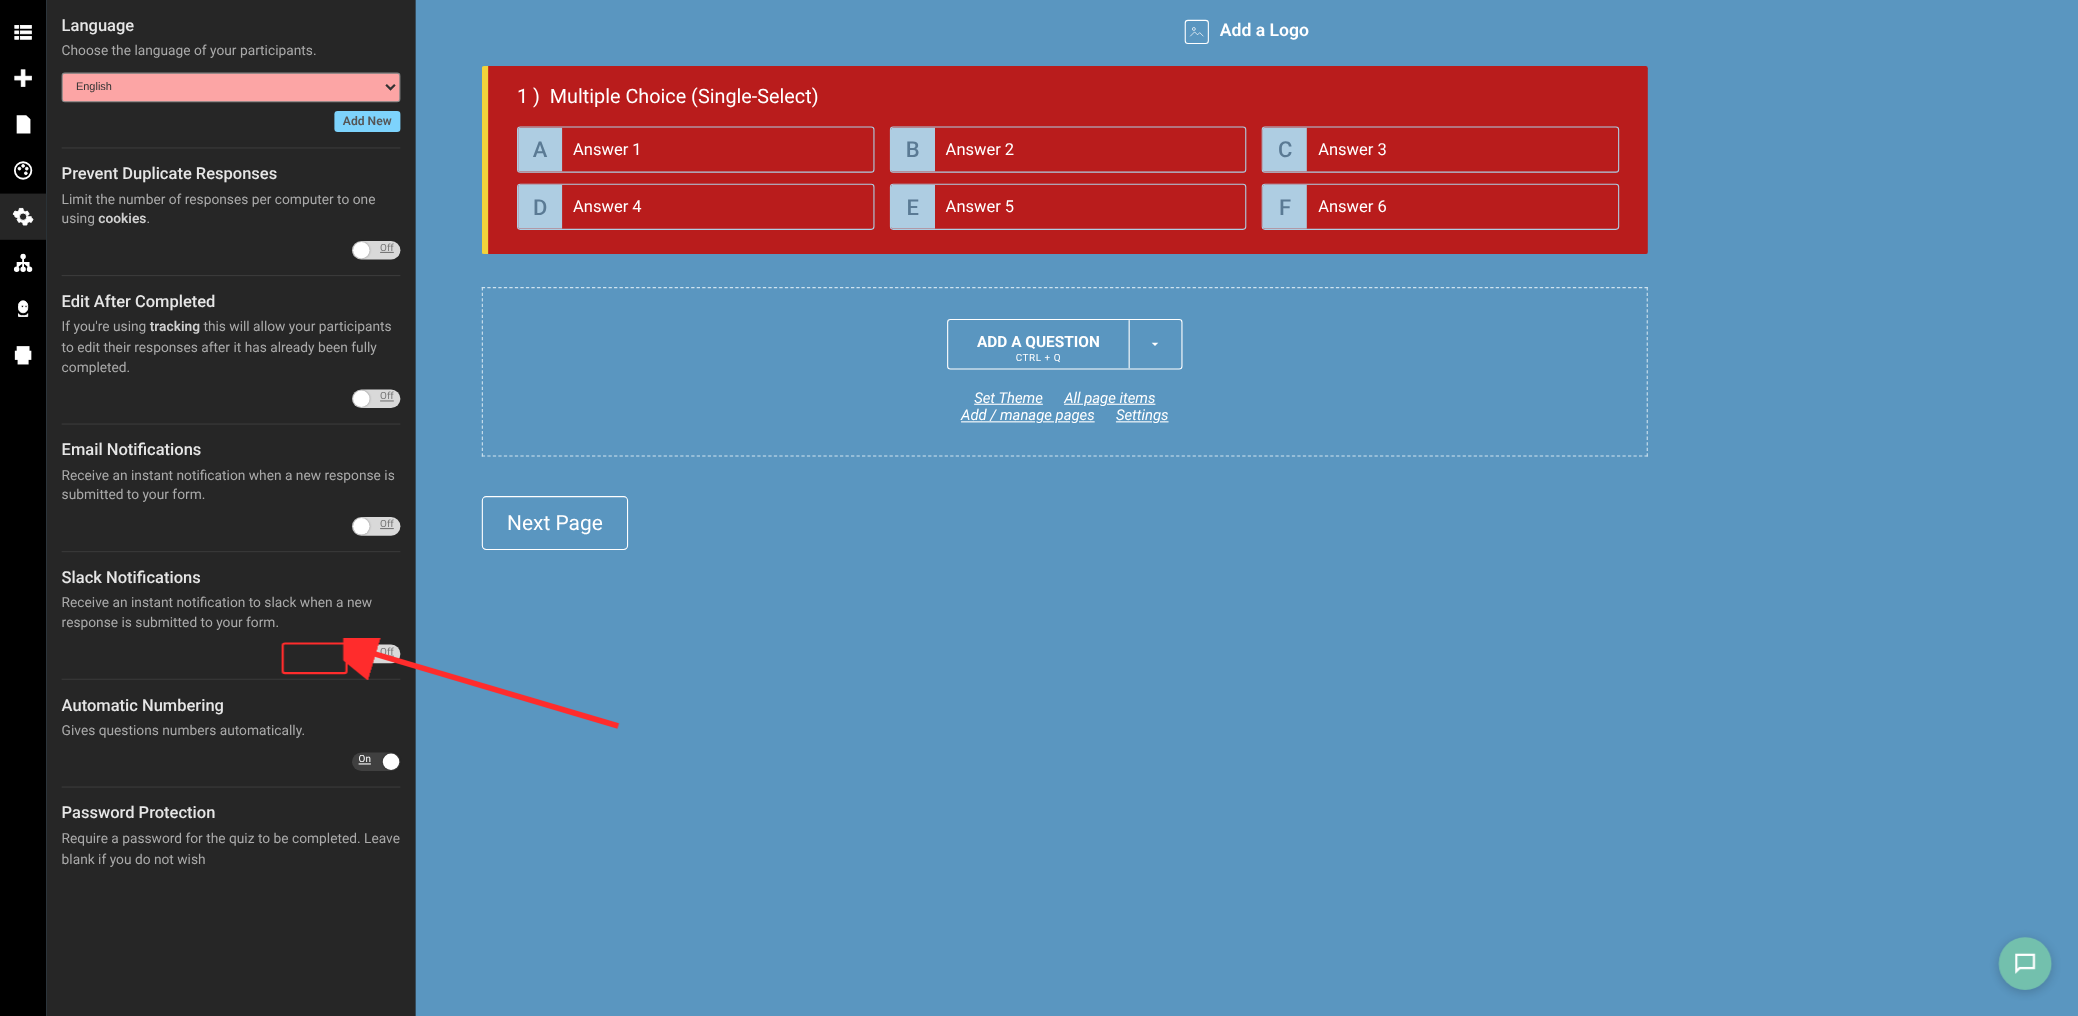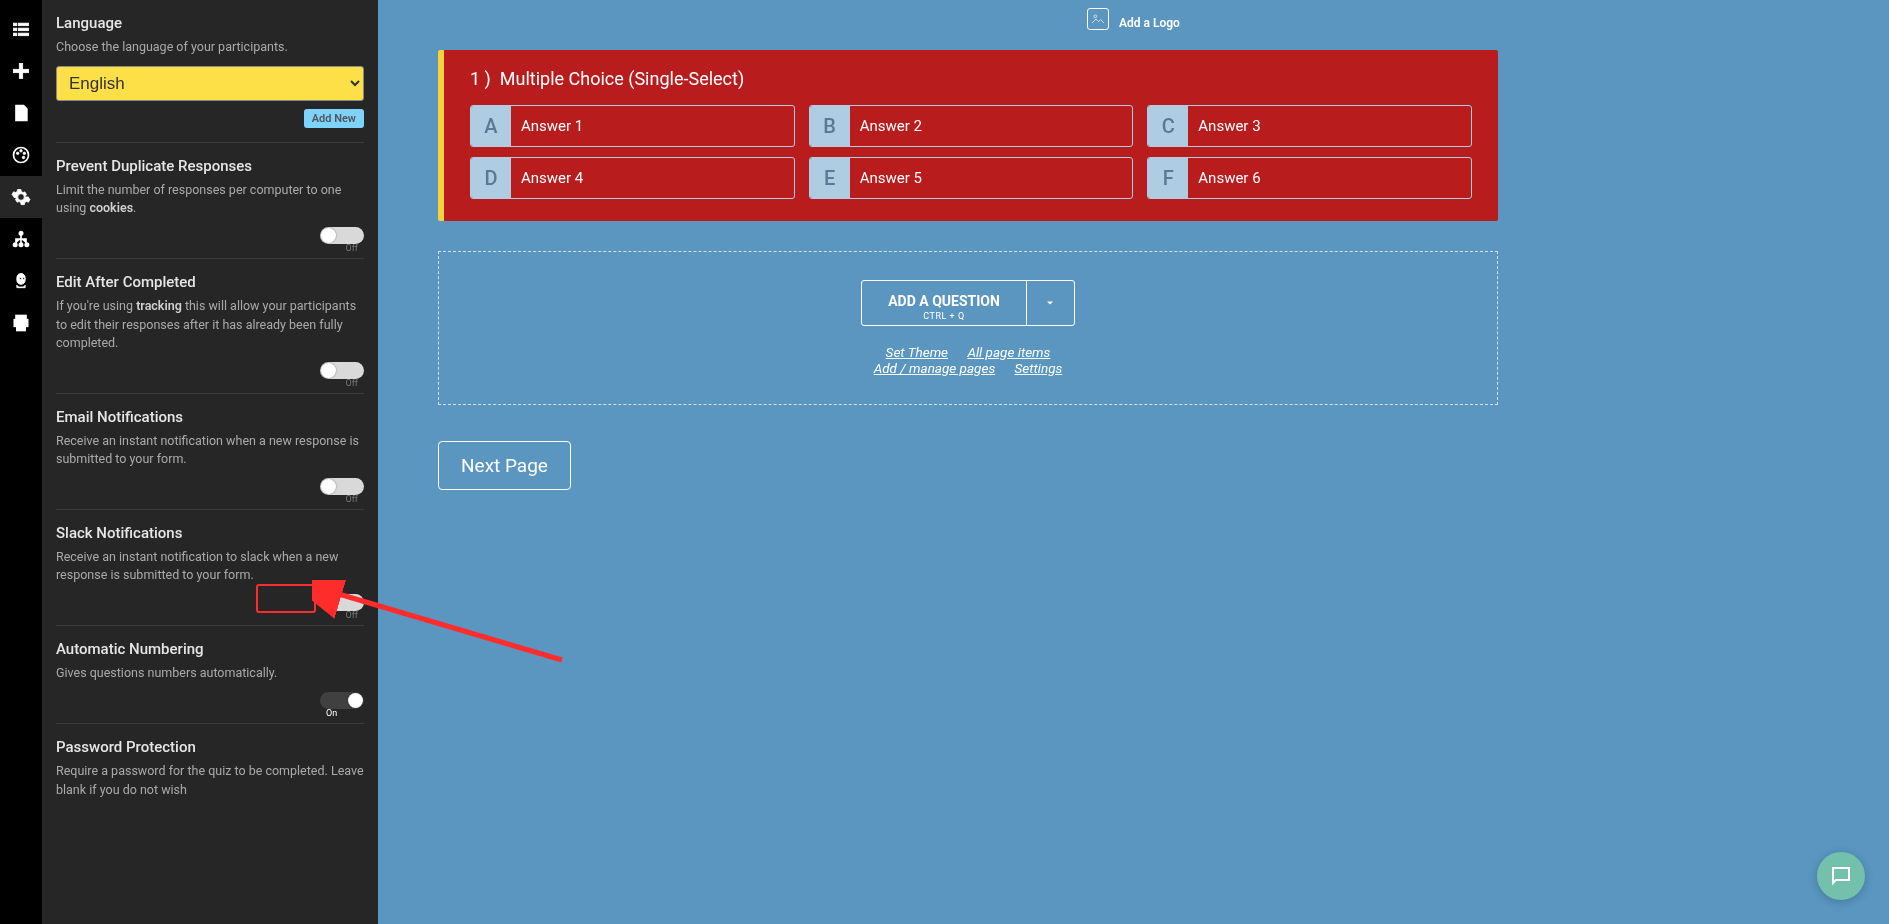--- a/index.html
+++ b/index.html
@@ -64,24 +64,24 @@
   .sidebar p b { color: #d0d0d0; font-weight: 600; }
   .section {
     border-bottom: 1px solid #3a3a3a;
     padding: 14px 0;
   }
   select.lang {
     width: 100%;
     padding: 6px 8px;
     border-radius: 3px;
     border: 1px solid #888;
-    background: #fde047;
+    background: #fca5a5;
     color: #333;
     margin-top: 10px;
-    font-size: 17px;
+    font-size: 10px;
   }
   .addnew {
     float: right;
     background: #7dd3fc;
     color: #555;
     font-size: 11px;
     font-weight: 600;
     padding: 3px 8px;
     border-radius: 3px;
     margin-top: 8px;
@@ -102,22 +102,23 @@
   .toggle .knob {
     position: absolute;
     width: 15px; height: 15px;
     border-radius: 50%;
     background: #fff;
     top: 1px; left: 1px;
     box-shadow: 0 0 2px rgba(0,0,0,0.4);
   }
   .toggle .label {
     position: absolute;
-    top: 16px;
+    top: 2px;
     right: 6px;
+    text-decoration: underline;
   }
   .toggle.on { background: #404040; color: #fff; }
   .toggle.on .knob { left: auto; right: 1px; }
   .toggle.on .label { left: 6px; right: auto; }
 
   .highlight-box {
     position: absolute;
     border: 2px solid #ff2c2c;
     border-radius: 3px;
     pointer-events: none;
@@ -125,25 +126,25 @@
 
   
   .canvas {
     flex: 1;
     background: #5a96c0;
     overflow-y: auto;
     position: relative;
     padding-bottom: 40px;
   }
   .logo-bar {
-    display: flex; justify-content: center; align-items: flex-end;
+    display: flex; justify-content: center; align-items: flex-start;
     gap: 10px;
-    padding: 8px 0 20px;
-    color: #fff;
-    font-size: 12px;
+    padding: 18px 0 20px;
+    color: #fff;
+    font-size: 16px;
     font-weight: 600;
   }
   .logo-ico {
     width: 22px; height: 22px;
     border: 1.5px solid #fff;
     border-radius: 3px;
     display:flex; align-items:center; justify-content:center;
   }
   .logo-ico svg { width: 16px; height: 16px; stroke:#fff; fill:none; }
 

